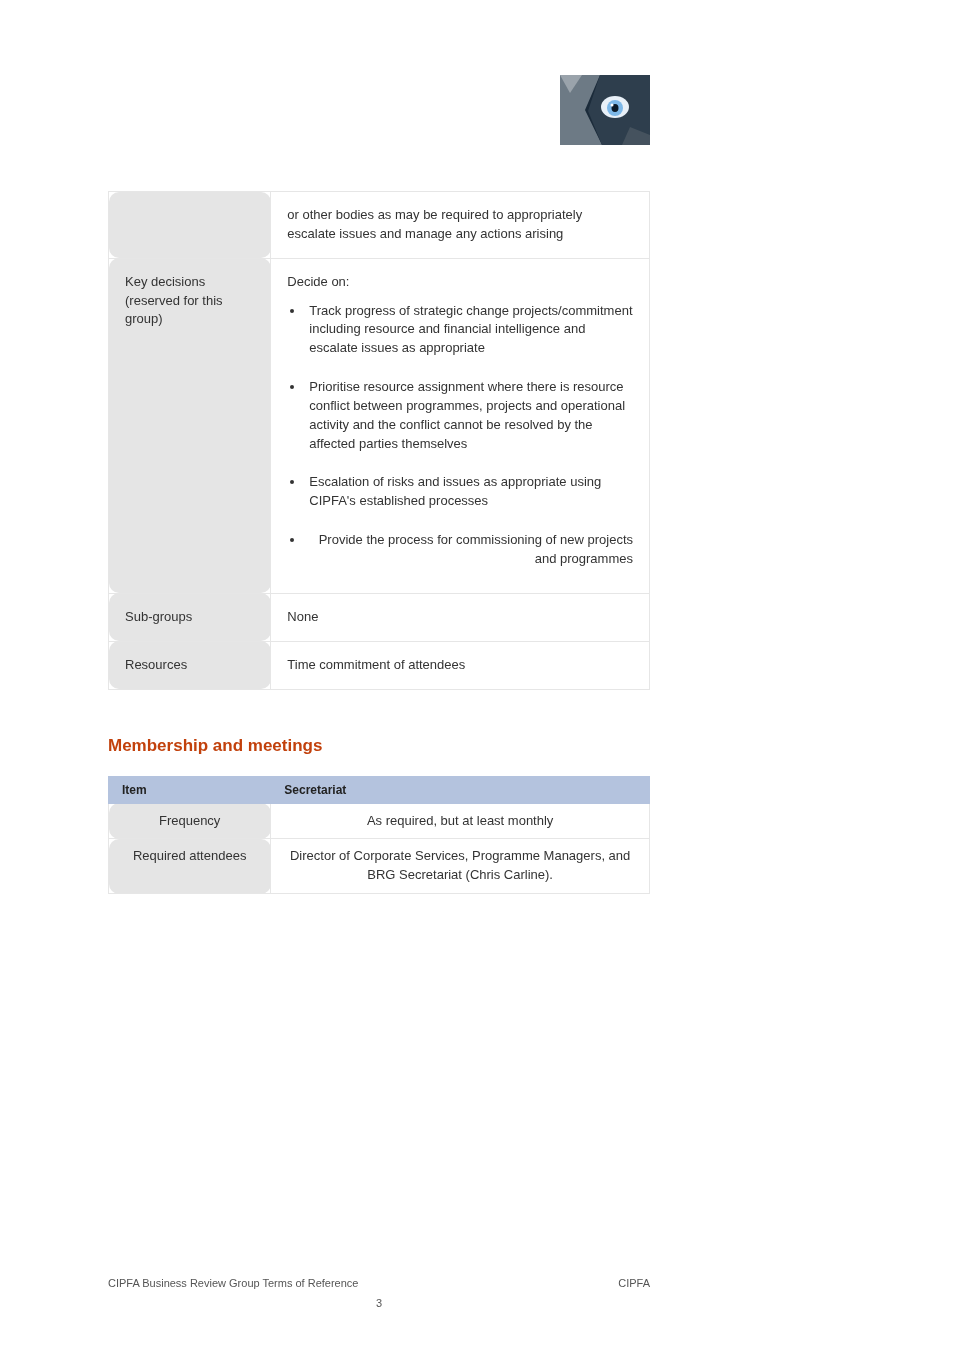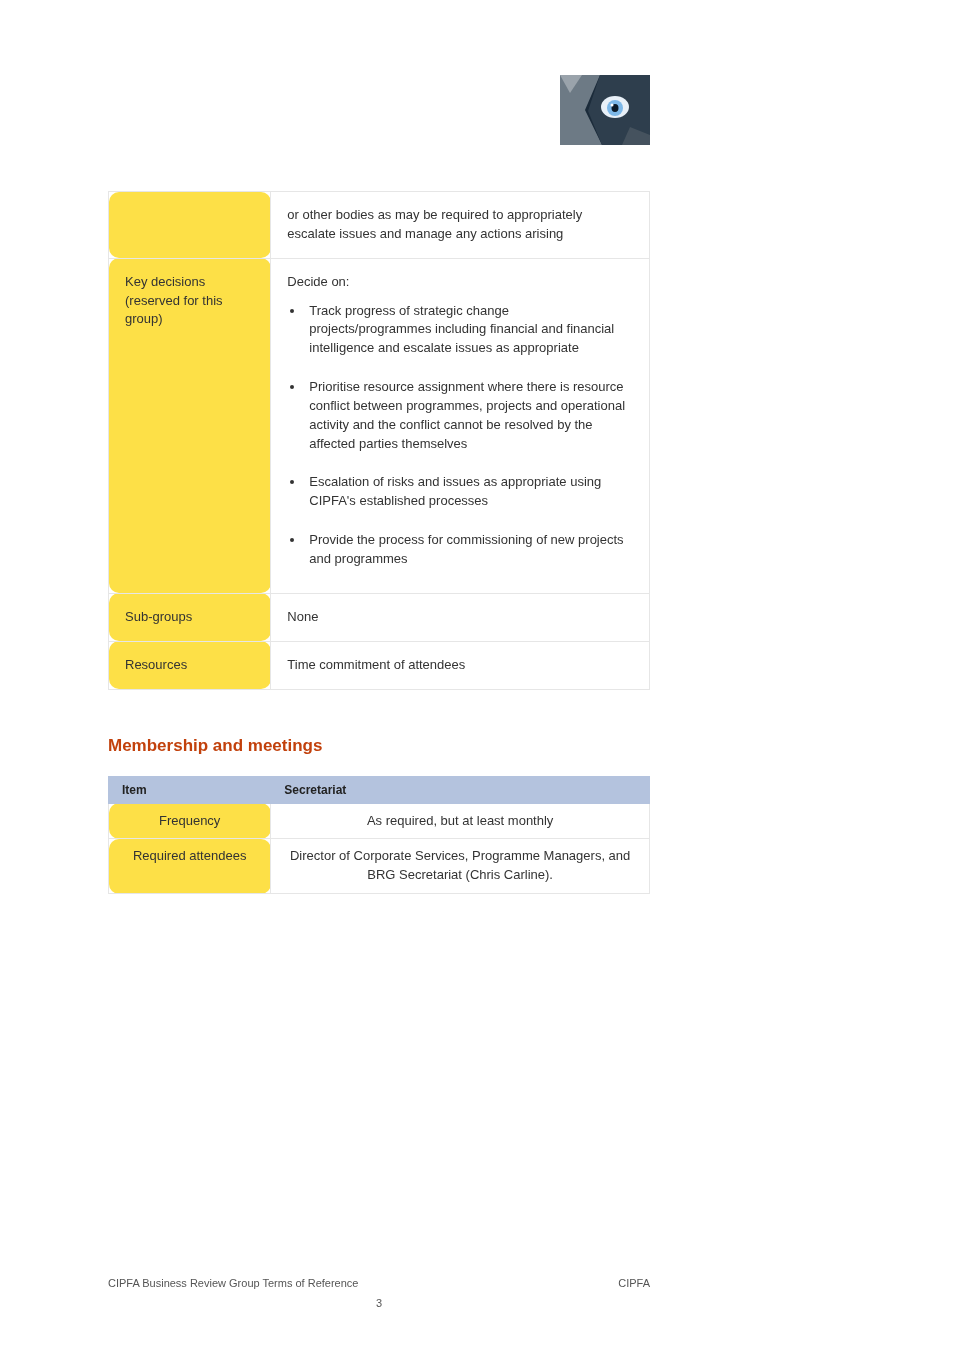--- a/index.html
+++ b/index.html
@@ -34,33 +34,33 @@
   }
   table.info td {
     border: 1px solid #e6e6e6;
     padding: 14px 16px;
     vertical-align: top;
     font-size: 13px;
     color: #333;
     line-height: 1.45;
   }
   table.info td.label {
-    background: #fde047;
+    background: #e5e5e5;
     width: 30%;
     border-radius: 10px;
   }
   ul.bullets {
     margin: 10px 0 10px 18px;
     padding: 0;
   }
   ul.bullets li {
     margin-bottom: 20px;
     padding-left: 4px;
   }
-  ul.bullets li:last-child { margin-bottom: 8px; }
+  ul.bullets li:last-child { margin-bottom: 8px; text-align: right; }
 
   .section-heading {
     font-size: 17px;
     font-weight: bold;
     color: #c2410c;
     margin: 46px 0 20px 0;
   }
 
   table.info th {
     background: #b4c3de;
@@ -119,21 +119,21 @@
     <tbody>
         <tr>
       <td class="label"></td>
       <td>or other bodies as may be required to appropriately escalate issues and manage any actions arising</td>
     </tr>
     <tr>
       <td class="label">Key decisions (reserved for this group)</td>
       <td>
         <div>Decide on:</div>
         <ul class="bullets">
-          <li>Track progress of strategic change projects/programmes including financial and financial intelligence and escalate issues as appropriate</li>
+          <li>Track progress of strategic change projects/commitment including resource and financial intelligence and escalate issues as appropriate</li>
           <li>Prioritise resource assignment where there is resource conflict between programmes, projects and operational activity and the conflict cannot be resolved by the affected parties themselves</li>
           <li>Escalation of risks and issues as appropriate using CIPFA's established processes</li>
           <li>Provide the process for commissioning of new projects and programmes</li>
         </ul>
       </td>
     </tr>
     <tr>
       <td class="label">Sub-groups</td>
       <td>None</td>
     </tr>

